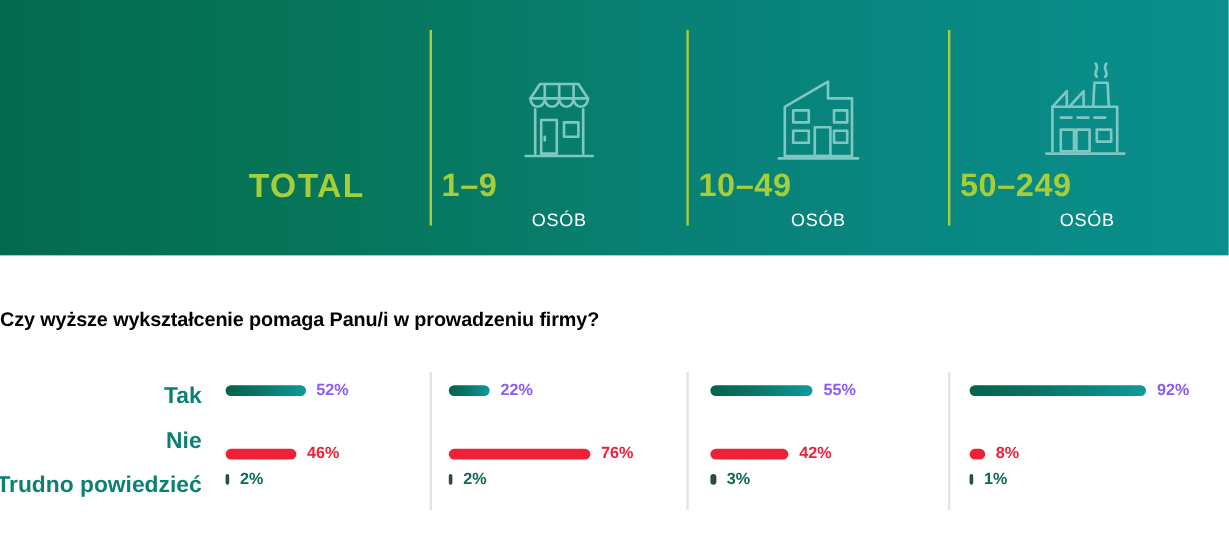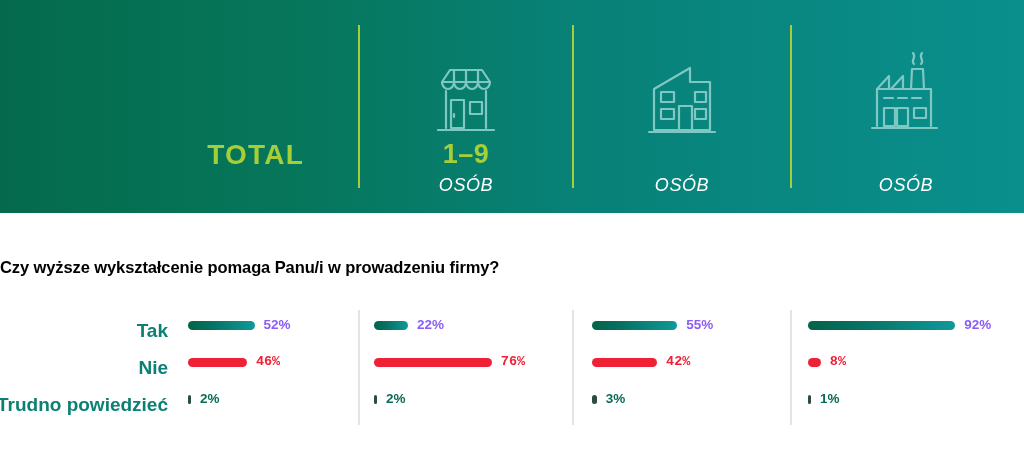--- a/index.html
+++ b/index.html
@@ -38,29 +38,29 @@
 
   .icon-wrap {
     position: absolute; left: 0; right: 0; top: 20px;
     display: flex; justify-content: center; align-items: flex-end;
     height: 90px;
   }
   .icon-wrap svg { display: block; }
 
   .size-label {
     position: absolute; left: 0; right: 0; top: 113px;
-    text-align: center;
+    text-align: left;
     font-size: 27px; font-weight: bold; letter-spacing: 0.5px;
     color: #a6ce39; line-height: 1;
   }
   .osob-label {
     position: absolute; left: 0; right: 0; top: 148px;
     text-align: center;
-    font-size: 18px; font-weight: normal; letter-spacing: 0.6px;
-    color: #ffffff; line-height: 1; font-style: italic;
+    font-size: 15px; font-weight: normal; letter-spacing: 0.6px;
+    color: #ffffff; line-height: 1;
   }
 
   
   .chart {
     position: absolute; left: 0; top: 213px;
     width: 1024px; height: 236px; background: #ffffff;
   }
   .chart-title {
     position: absolute; left: 0; right: 0; top: 45px;
     text-align: left;
@@ -86,21 +86,21 @@
   .group { position: absolute; top: 97px; }
   .g0 { left: 188px; width: 160px; }
   .g1 { left: 374px; width: 188px; }
   .g2 { left: 592px; width: 188px; }
   .g3 { left: 808px; width: 206px; }
 
   .bar-row {
     position: absolute; left: 0; display: flex; align-items: center; height: 16px;
   }
   .bar-row.b0 { top: 7px; }
-  .bar-row.b1 { top: 44px; font-family: Liberation Mono, monospace; }
+  .bar-row.b1 { top: 60px; }
   .bar-row.b2 { top: 81px; }
 
   .bar {
     height: 9px; border-radius: 5px; flex: none;
   }
   .bar.green {
     background: linear-gradient(90deg, #04634a 0%, #077162 35%, #0b8a85 75%, #0e9a9a 100%);
   }
   .bar.red { background: #ee2136; }
   .bar.dark { background: #2d4a46; }
@@ -162,20 +162,21 @@
           <rect x="15" y="45" width="13" height="10"></rect>
 
           <rect x="49" y="28" width="11" height="10"></rect>
           <rect x="49" y="45" width="11" height="10"></rect>
 
           <rect x="33" y="42" width="13" height="24"></rect>
 
           <path d="M3 68 L69 68"></path>
         </svg>
       </div>
+      <div class="size-label">10–49</div>
       <div class="osob-label">OSÓB</div>
     </div>
 
     <div class="hdr-col hdr-col-3">
       <div class="icon-wrap">
         <svg width="78" height="88" viewBox="0 0 78 88" fill="none" stroke="#7fc7c2" stroke-width="2.2" stroke-linecap="round" stroke-linejoin="round">
 
           <path d="M47 14 C43 10 50 8 46 3 M54 14 C58 10 51 8 55 3"></path>
 
           <path d="M44 39 L45 19 L56 19 L57 39"></path>
@@ -186,20 +187,21 @@
 
           <path d="M17 48 L26 48 M31 48 L40 48 M45 48 L54 48"></path>
 
           <rect x="17" y="58" width="11" height="18"></rect>
           <rect x="30" y="58" width="11" height="18"></rect>
           <rect x="47" y="58" width="12" height="10"></rect>
 
           <path d="M5 78 L70 78"></path>
         </svg>
       </div>
+      <div class="size-label">50–249</div>
       <div class="osob-label">OSÓB</div>
     </div>
   </div>
 
   <div class="chart">
 
     <div class="chart-title">Czy wyższe wykształcenie pomaga Panu/i w prowadzeniu firmy?</div>
 
     <div class="col-divider" style="left:358px"></div>
     <div class="col-divider" style="left:572px"></div>

